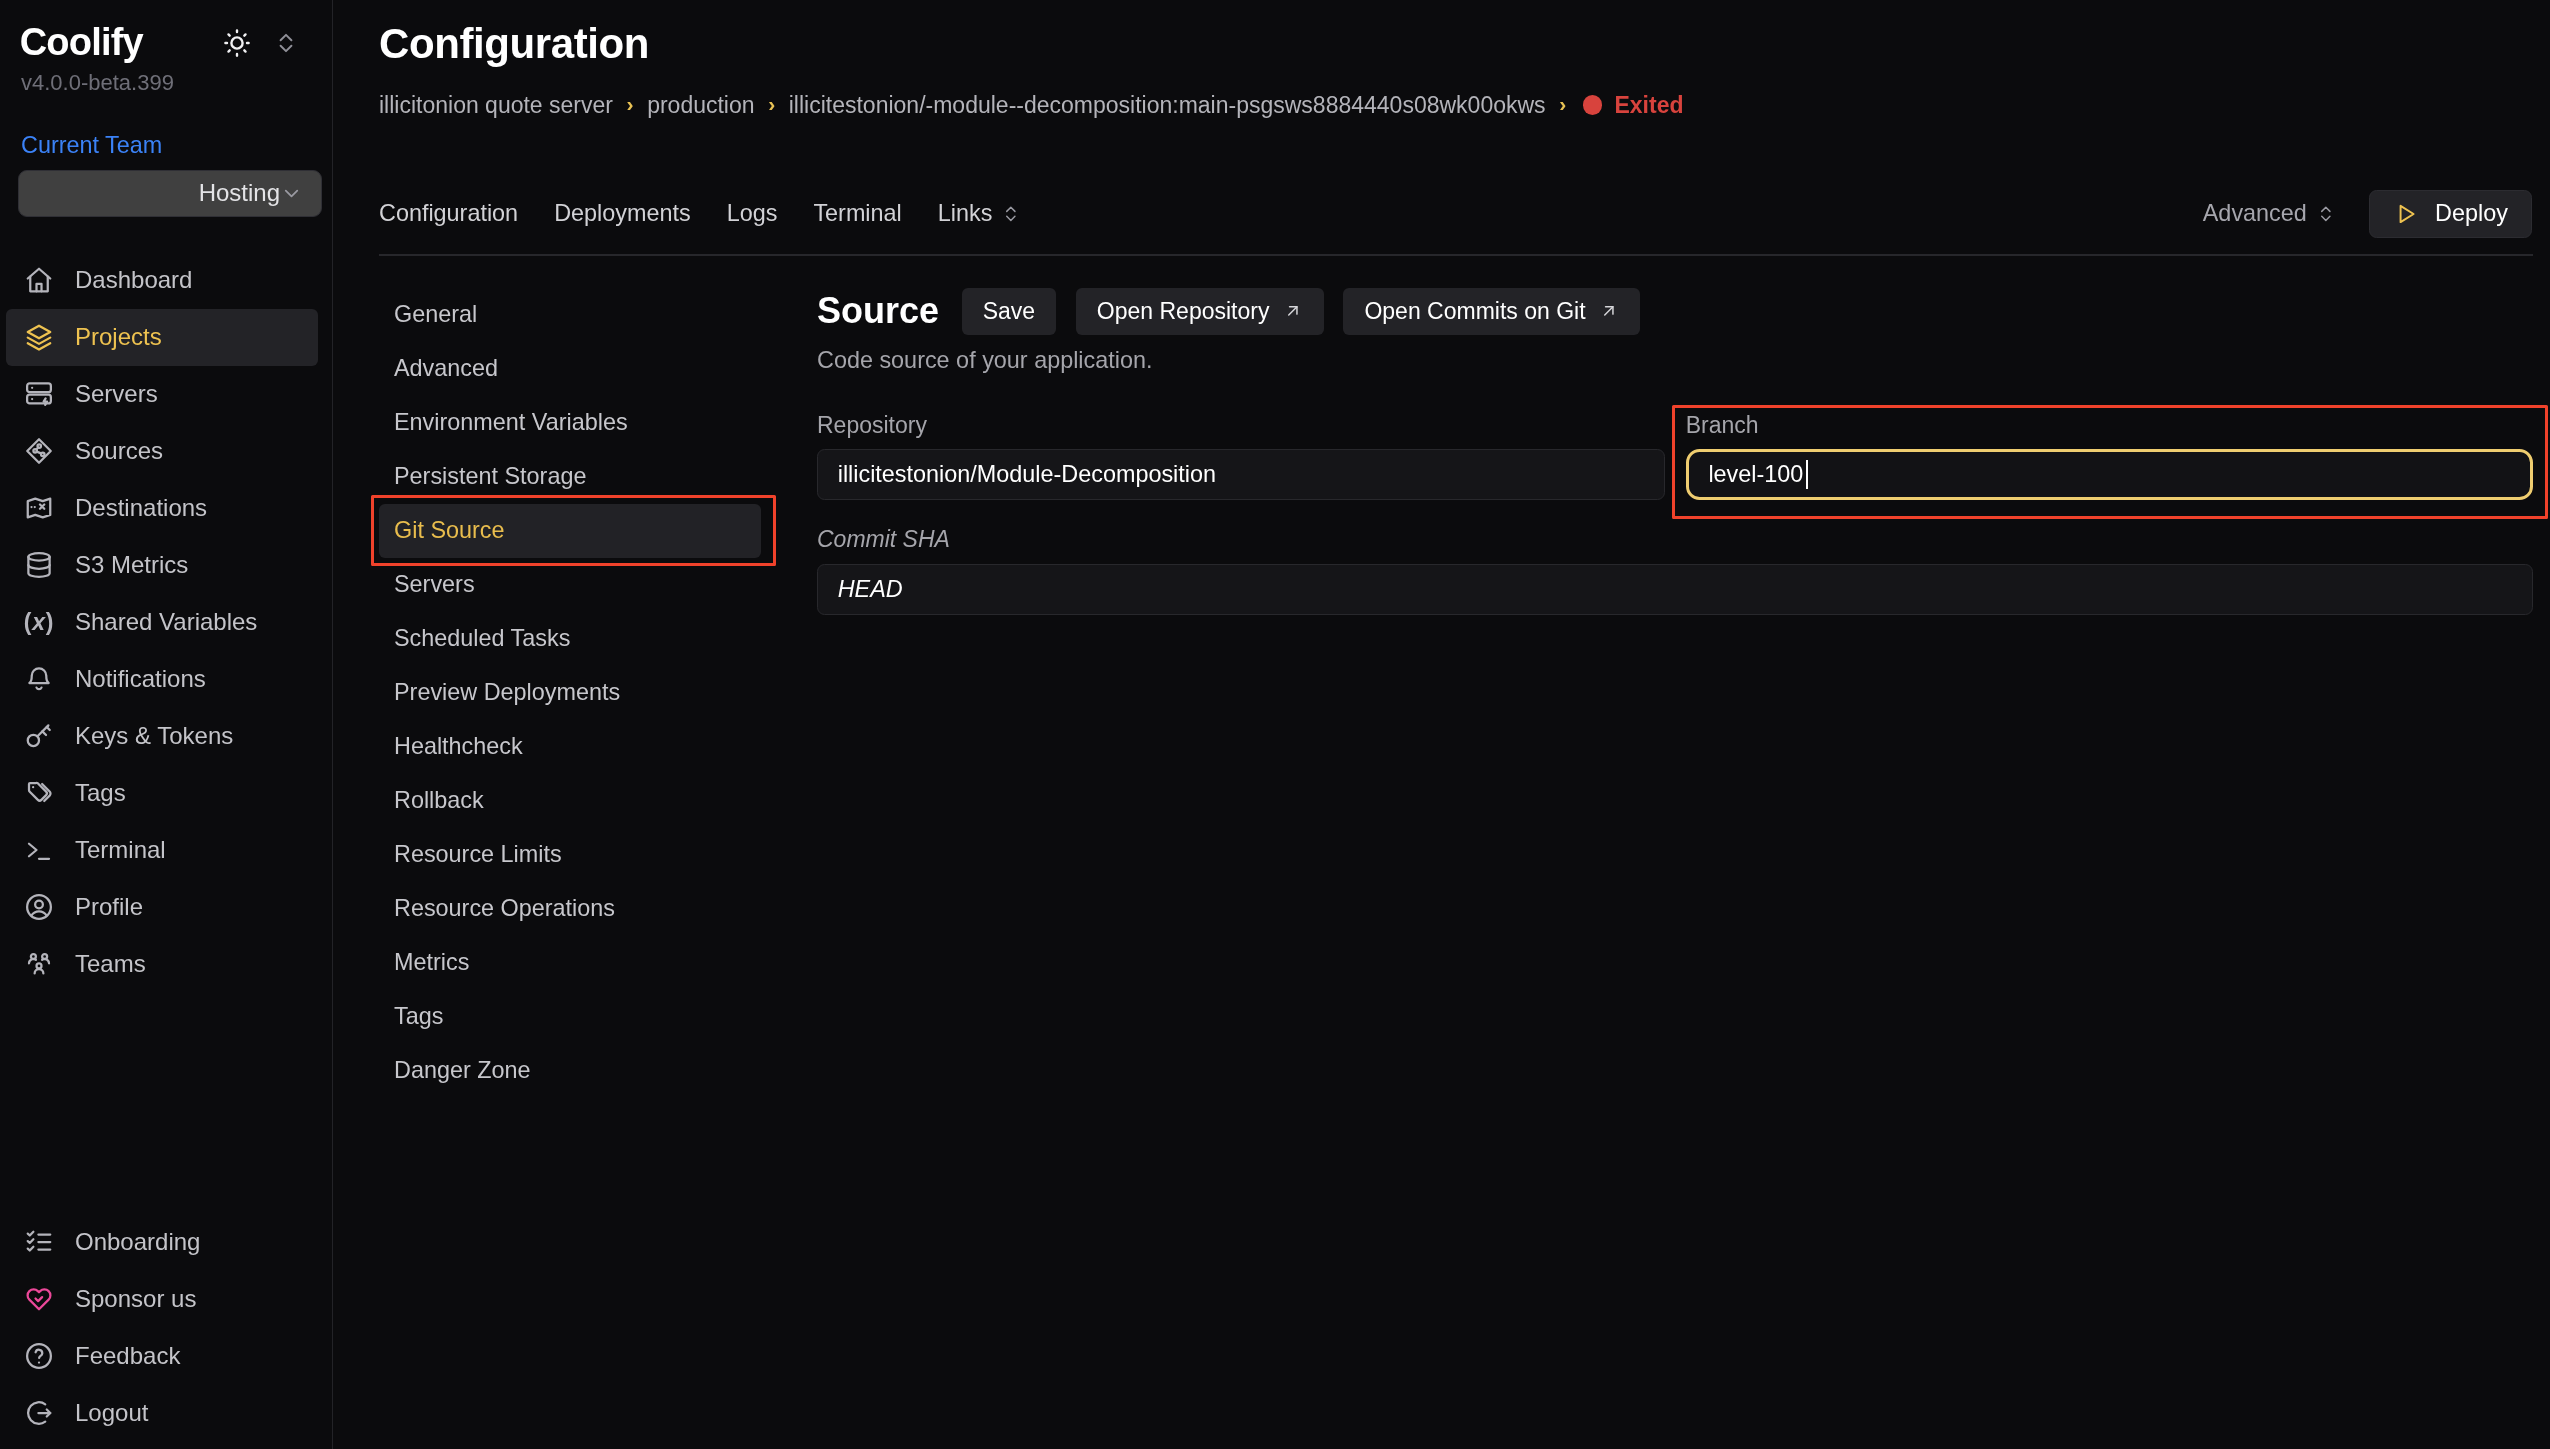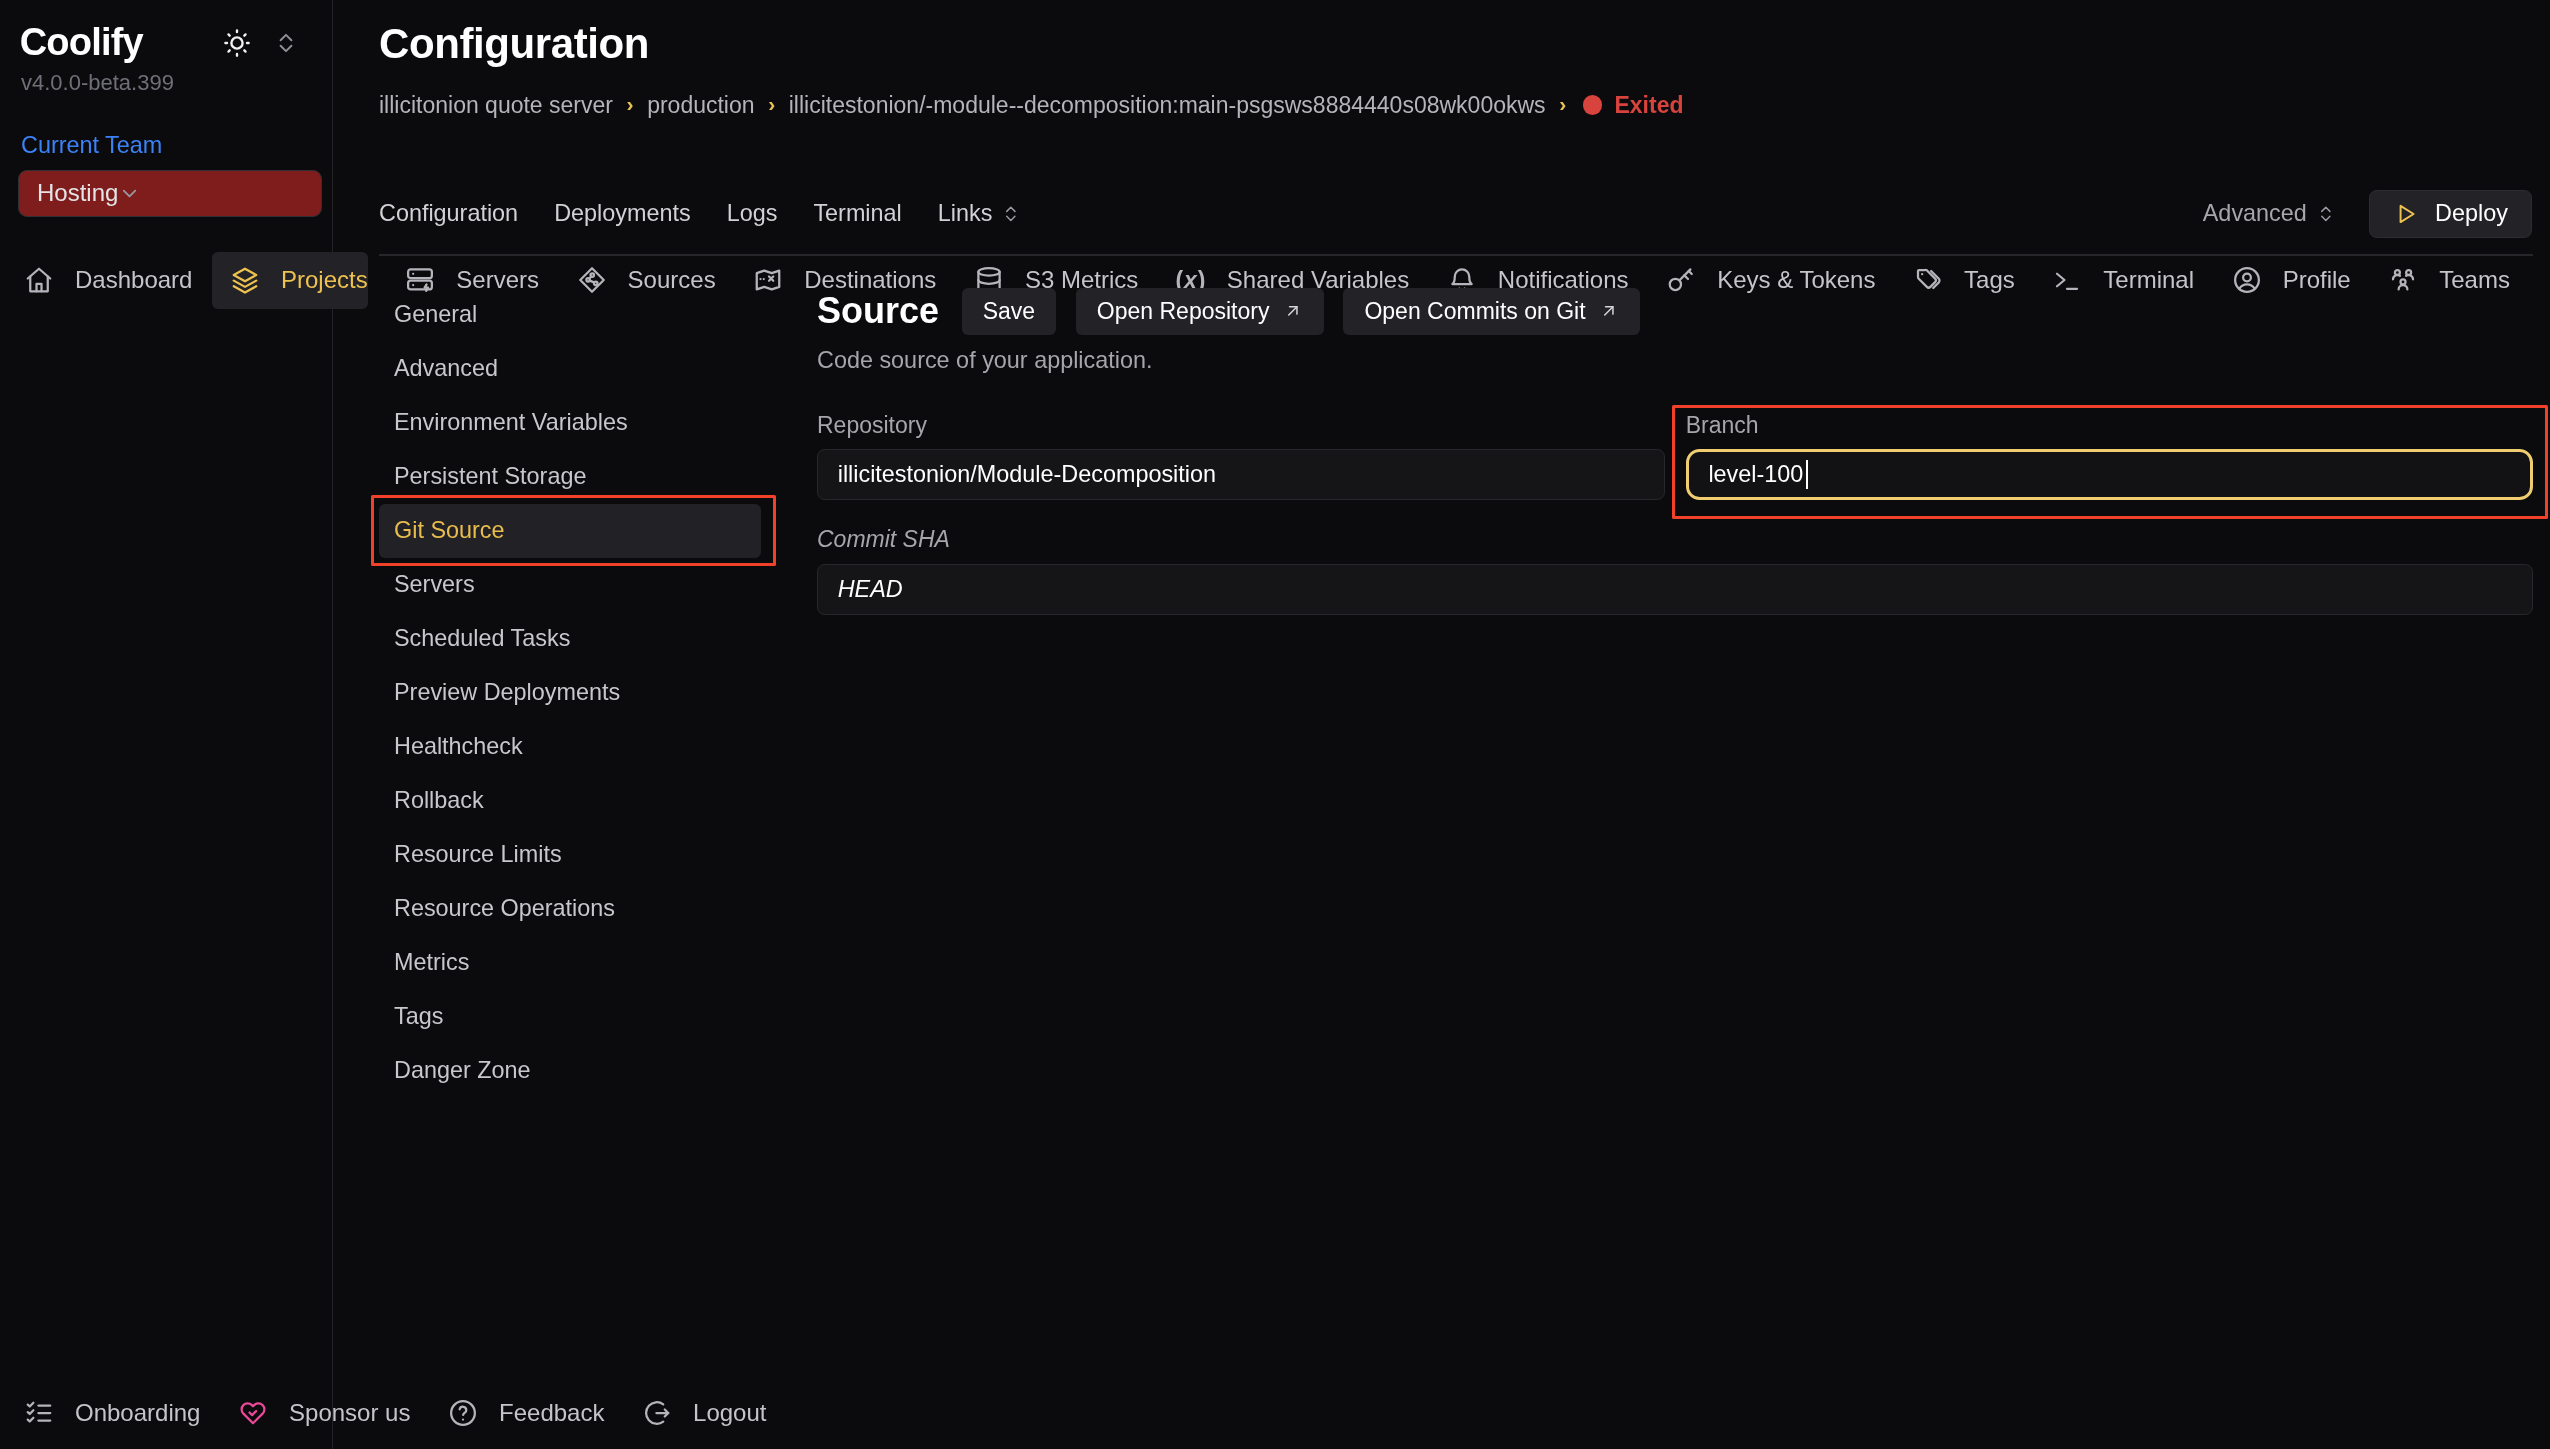--- a/index.html
+++ b/index.html
@@ -21,27 +21,27 @@
   }
   .logo-row { display:flex; align-items:flex-start; justify-content:space-between; padding:0 33px 0 19.7px; }
   .logo { font-size:38px; font-weight:800; color:#ffffff; letter-spacing:-0.8px; cursor:pointer; }
   .theme-controls { display:flex; align-items:center; gap:19.7px; margin-top:6px; }
   .theme-controls .sun { color:#f0f0f2; cursor:pointer; }
   .theme-controls .chev { color:#8f8f97; cursor:pointer; }
   .version { padding-left:21px; margin-top:6px; font-size:22px; color:#6f6f78; }
   .team-label { padding-left:21px; margin-top:36px; font-size:23.4px; color:#3b82f6; }
   .team-select {
     margin:10.6px 12px 0 18px; width:304px; height:47px;
-    background:#7f1d1d; border:1.5px solid #2f2f35; border-radius:9px;
-    display:flex; align-items:center; justify-content:flex-start;
+    background:#404040; border:1.5px solid #2f2f35; border-radius:9px;
+    display:flex; align-items:center; justify-content:flex-end;
     padding:0 18px; font-size:24px; color:#e4e4e7; cursor:pointer;
     font-family:inherit;
   }
   .team-select .chev { color:#9a9aa2; }
-  .nav { margin-top:35px; display:flex; flex-direction:row; }
+  .nav { margin-top:35px; display:flex; flex-direction:column; }
   .nav-item {
     height:57px; margin:0 13.6px 0 6px; border-radius:6px;
     display:flex; align-items:center; padding-left:18px; gap:21px;
     font-size:24px; color:#c4c4c9; cursor:pointer; white-space:nowrap;
   }
   .nav-item .nicon { width:30px; height:30px; flex:none; color:#b4b4bb; display:flex; align-items:center; justify-content:center; }
   .nav-item.active { background:#232327; color:#eec250; }
   .nav-item.active .nicon { color:#eec250; }
   .nicon.paren { font-size:23px; font-weight:700; letter-spacing:0.8px; }
   .nicon.paren i { font-style:italic; }

